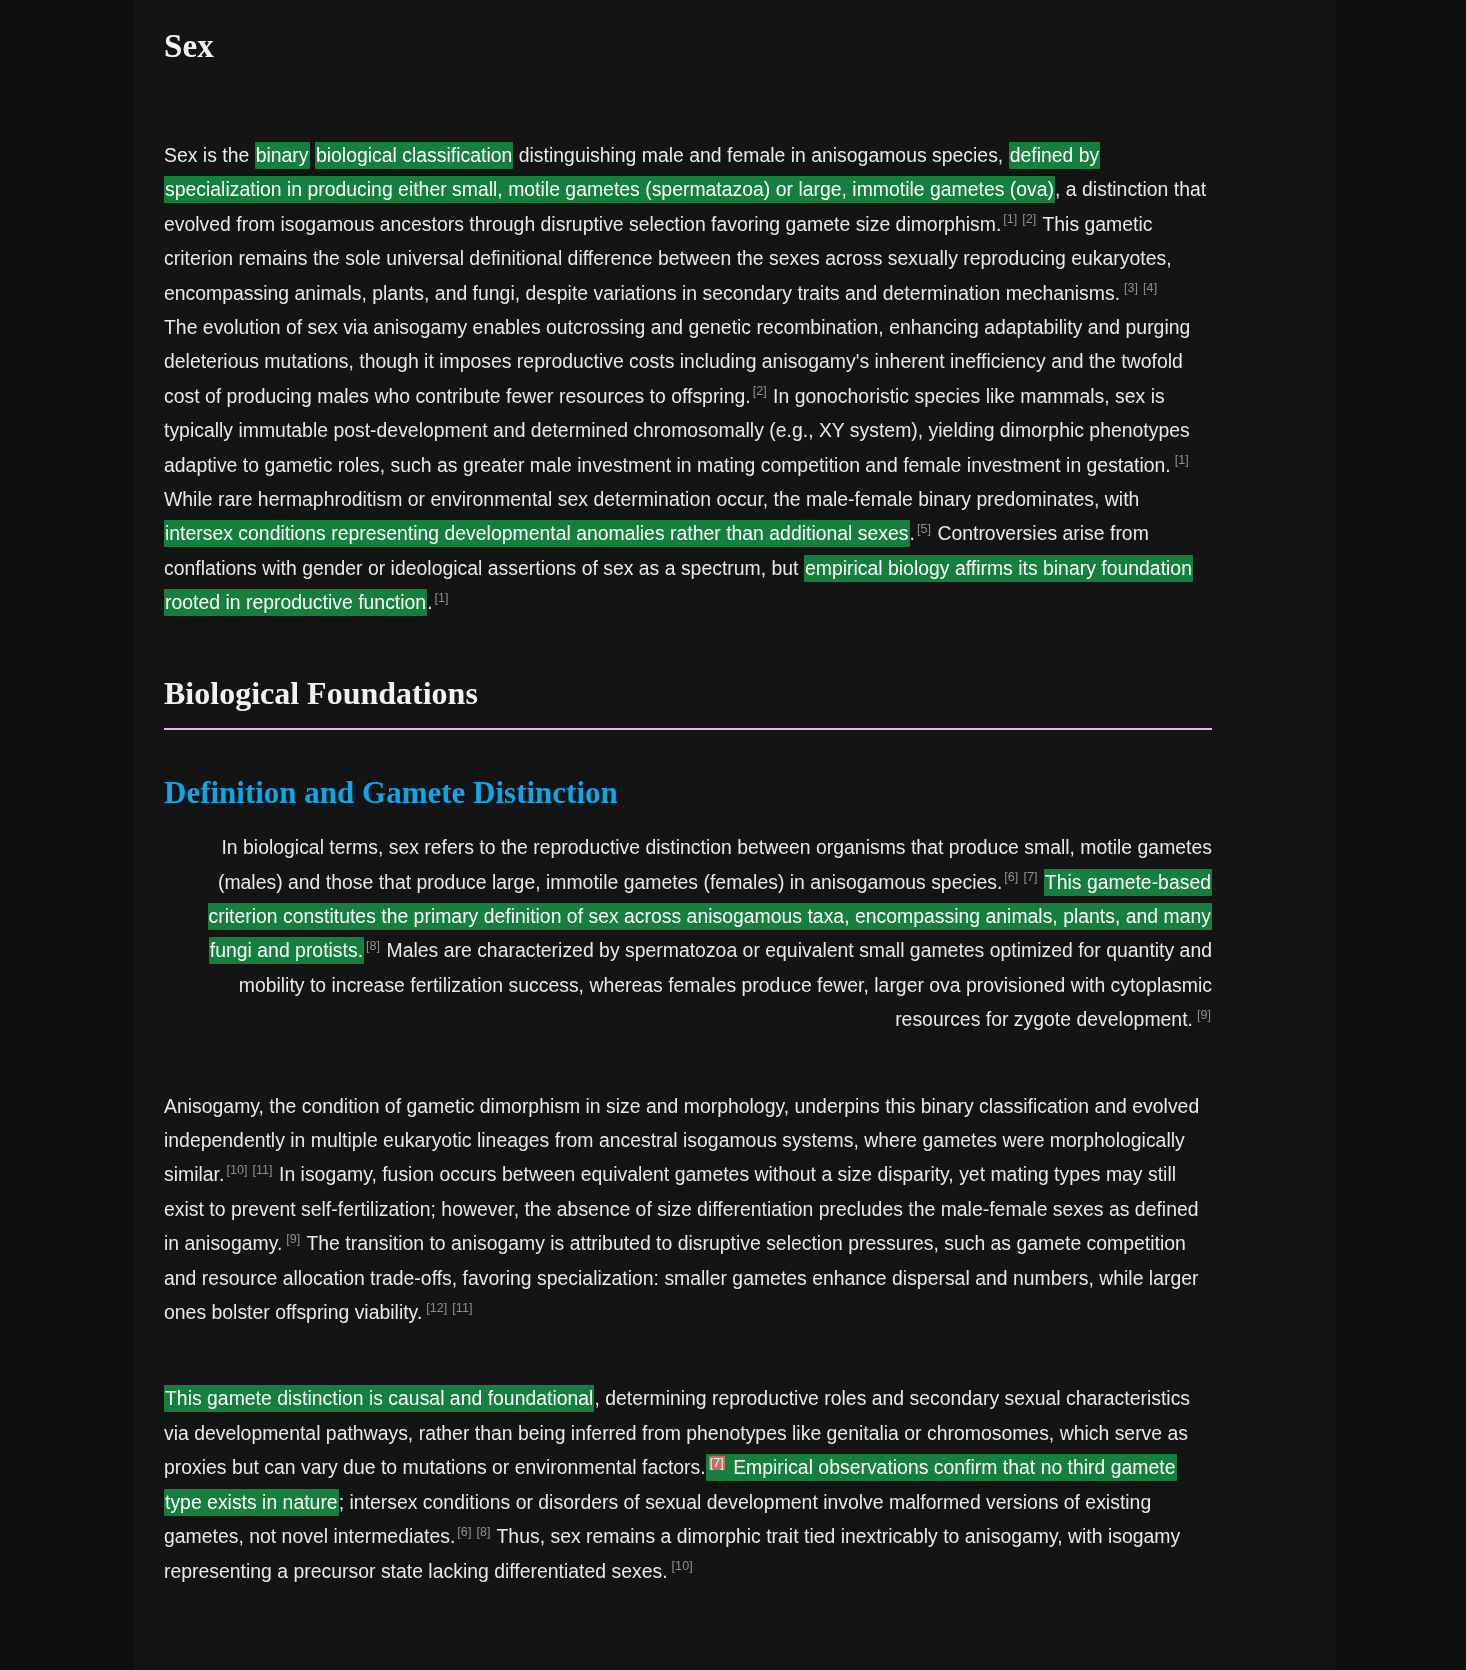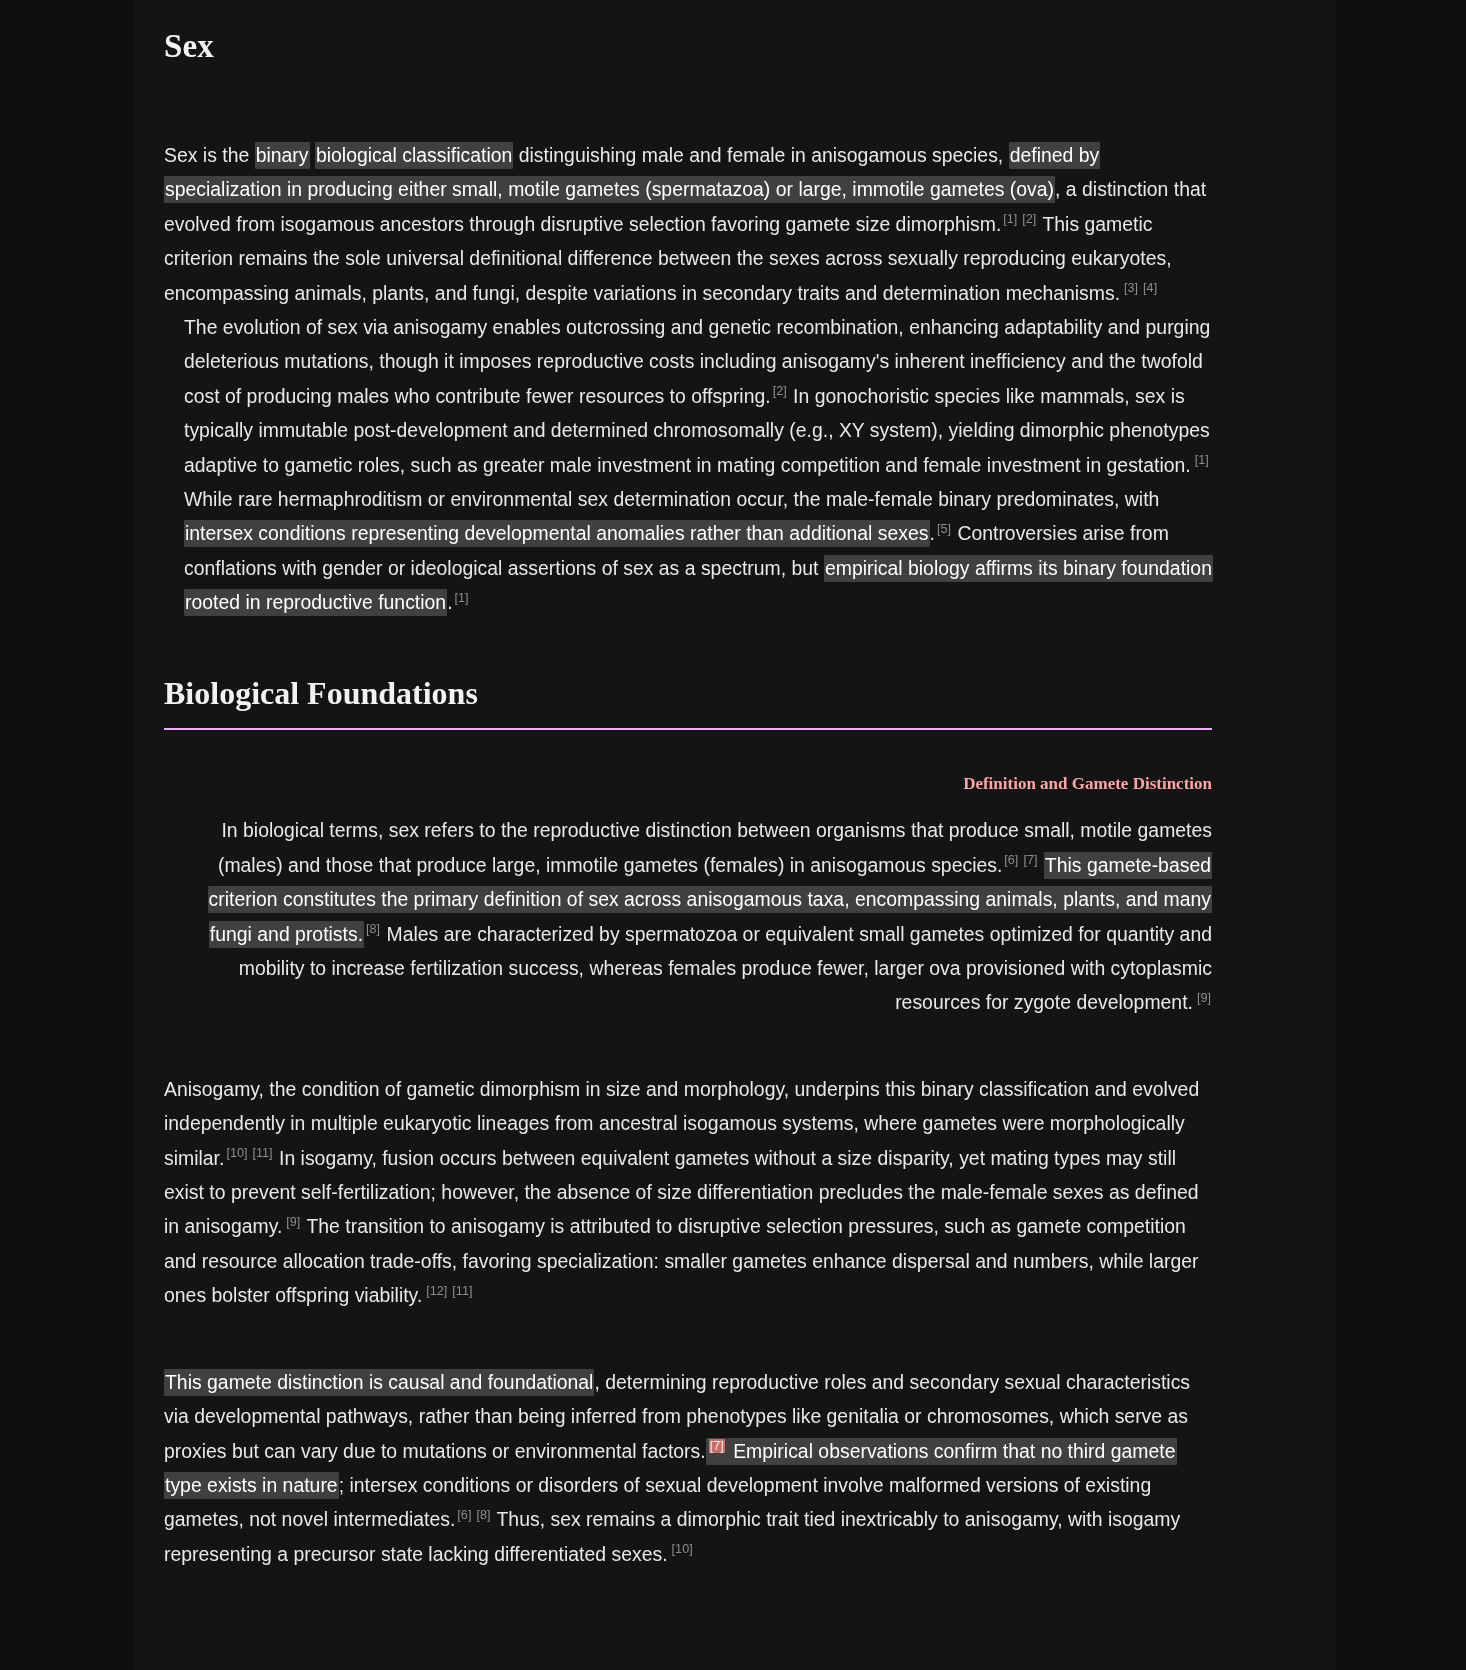--- a/index.html
+++ b/index.html
@@ -47,42 +47,41 @@
     line-height: 1.2;
     color: #f2f2f2;
     margin: 54px 0 0 0;
     padding-bottom: 16px;
     border-bottom: 2px solid #f0abfc;
   }
 
   h3 {
     font-family: "Liberation Serif", serif;
     font-weight: 700;
-    font-size: 17px;
+    font-size: 31px;
     line-height: 1.2;
-    color: #fca5a5;
+    color: #0ea5e9;
     margin: 44px 0 0 0;
-    text-align: right;
   }
 
   p {
     font-size: 19.4px;
     line-height: 34.4px;
     color: #e9e9ea;
     margin: 0;
     letter-spacing: 0.01px;
   }
 
   p.first { margin-top: 72px; }
-  p.gap   { margin-top: 0px; margin-left: 20px; }
+  p.gap   { margin-top: 0px; }
   p.sec   { margin-top: 19px; text-align: right; }
   p.secgap{ margin-top: 52px; }
 
   mark.hl {
-    background: #404040;
+    background: #15803d;
     color: #ffffff;
     padding: 2px 1px 3px 1px;
     border-radius: 1px;
     box-decoration-break: clone;
     -webkit-box-decoration-break: clone;
   }
 
   sup.ref {
     font-size: 12.6px;
     color: #8e8e90;

